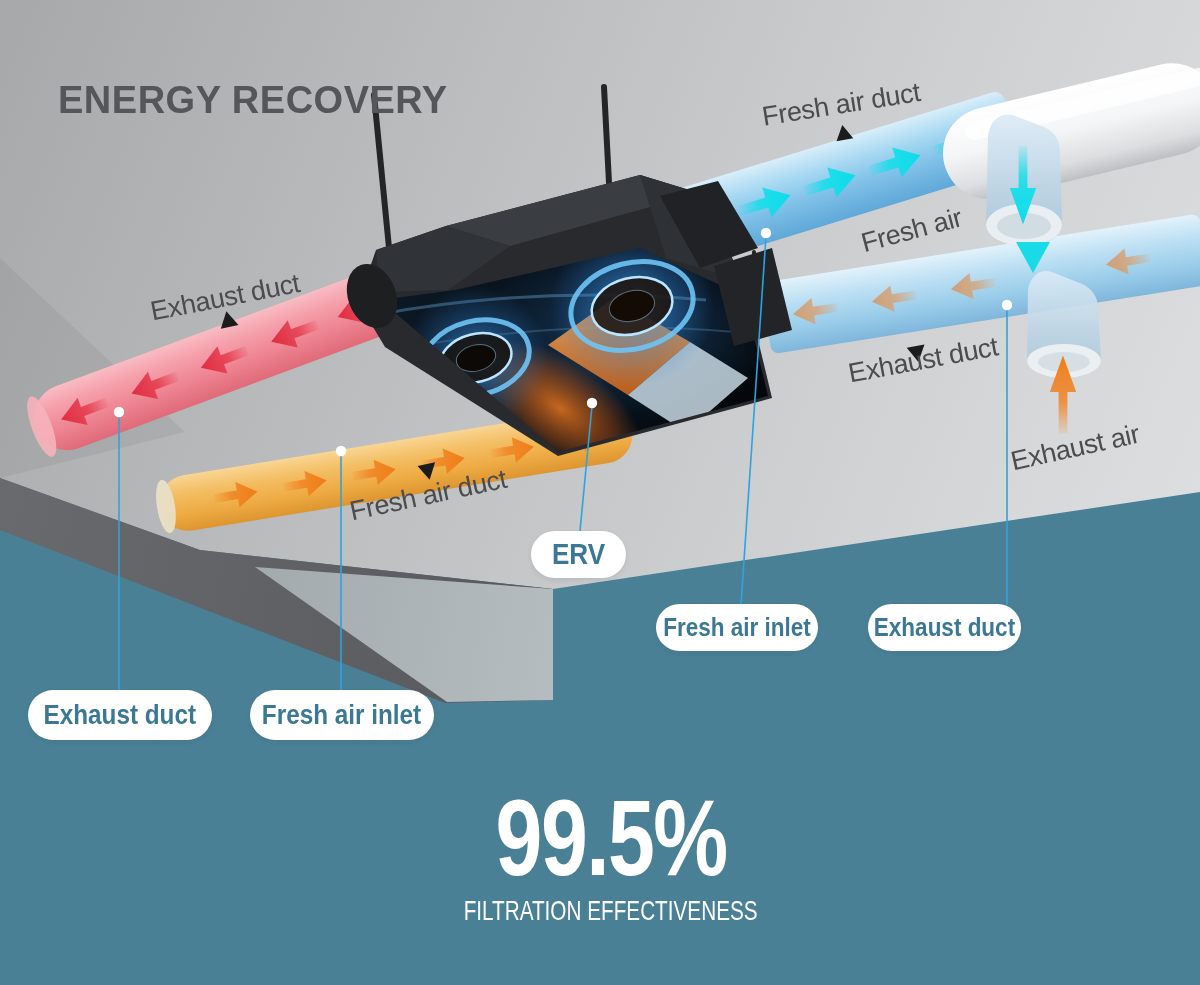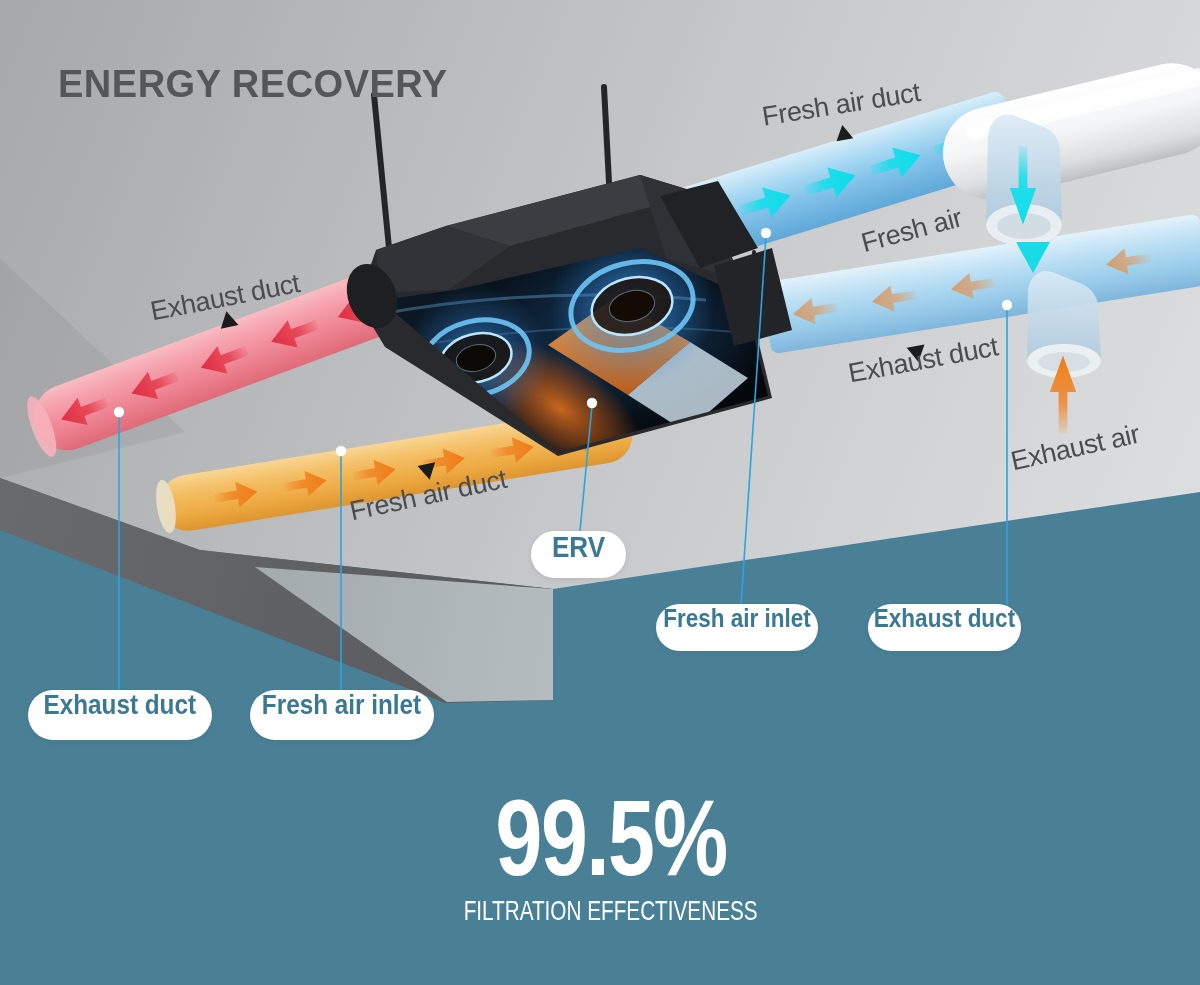--- a/index.html
+++ b/index.html
@@ -20,34 +20,34 @@
     background:linear-gradient(103deg,#6b6d70 0%,#595b5e 45%,#6a6d70 100%);
     clip-path:polygon(0 478px,200px 550px,553px 589px,553px 700px,445px 703px,0 530px);
   }
   .bg-face{
     position:absolute;inset:0;
     background:linear-gradient(100deg,#8f969a 0%,#b9c1c5 55%,#d9e0e3 100%);
     clip-path:polygon(255px 567px,553px 589px,553px 700px,447px 702px);
   }
   svg.art{position:absolute;left:0;top:0;z-index:2;}
   
-  .title{position:absolute;left:58px;top:58px;z-index:5;color:#55565a;
+  .title{position:absolute;left:58px;top:74px;z-index:5;color:#55565a;
     font-size:38px;font-weight:bold;line-height:1.42;letter-spacing:.5px;}
   
   .ann{position:absolute;z-index:5;color:#4b4c4e;font-size:27px;
     letter-spacing:-.4px;white-space:nowrap;transform-origin:0 0;}
   .ann-0{left:760px;top:102px;transform:rotate(-9deg);}
   .ann-1{left:858px;top:229px;transform:rotate(-15deg);}
   .ann-2{left:148px;top:297px;transform:rotate(-11deg);}
   .ann-3{left:846px;top:359px;transform:rotate(-10.5deg);}
   .ann-4{left:1008px;top:447px;transform:rotate(-12.5deg);}
   .ann-5{left:347px;top:497px;transform:rotate(-12deg);}
   
   .pill{position:absolute;z-index:6;background:#ffffff;border-radius:28px;
-    display:flex;align-items:flex-start;justify-content:center;
+    display:flex;align-items:center;justify-content:center;
     color:#3b7894;font-weight:bold;box-shadow:0 2px 5px rgba(30,60,75,.10);}
   .pill span{display:inline-block;transform:scaleX(.9);white-space:nowrap;}
   .pill-erv{left:531px;top:531px;width:95px;height:47px;font-size:29px;}
   .pill-fai-r{left:656px;top:604px;width:162px;height:47px;font-size:25px;}
   .pill-exd-r{left:868px;top:604px;width:153px;height:47px;font-size:25px;}
   .pill-exd-l{left:28px;top:690px;width:184px;height:50px;font-size:27px;}
   .pill-fai-l{left:250px;top:690px;width:184px;height:50px;font-size:27px;}
   
   .stat{position:absolute;left:11px;top:788px;width:1200px;z-index:5;
     text-align:center;color:#fff;}

